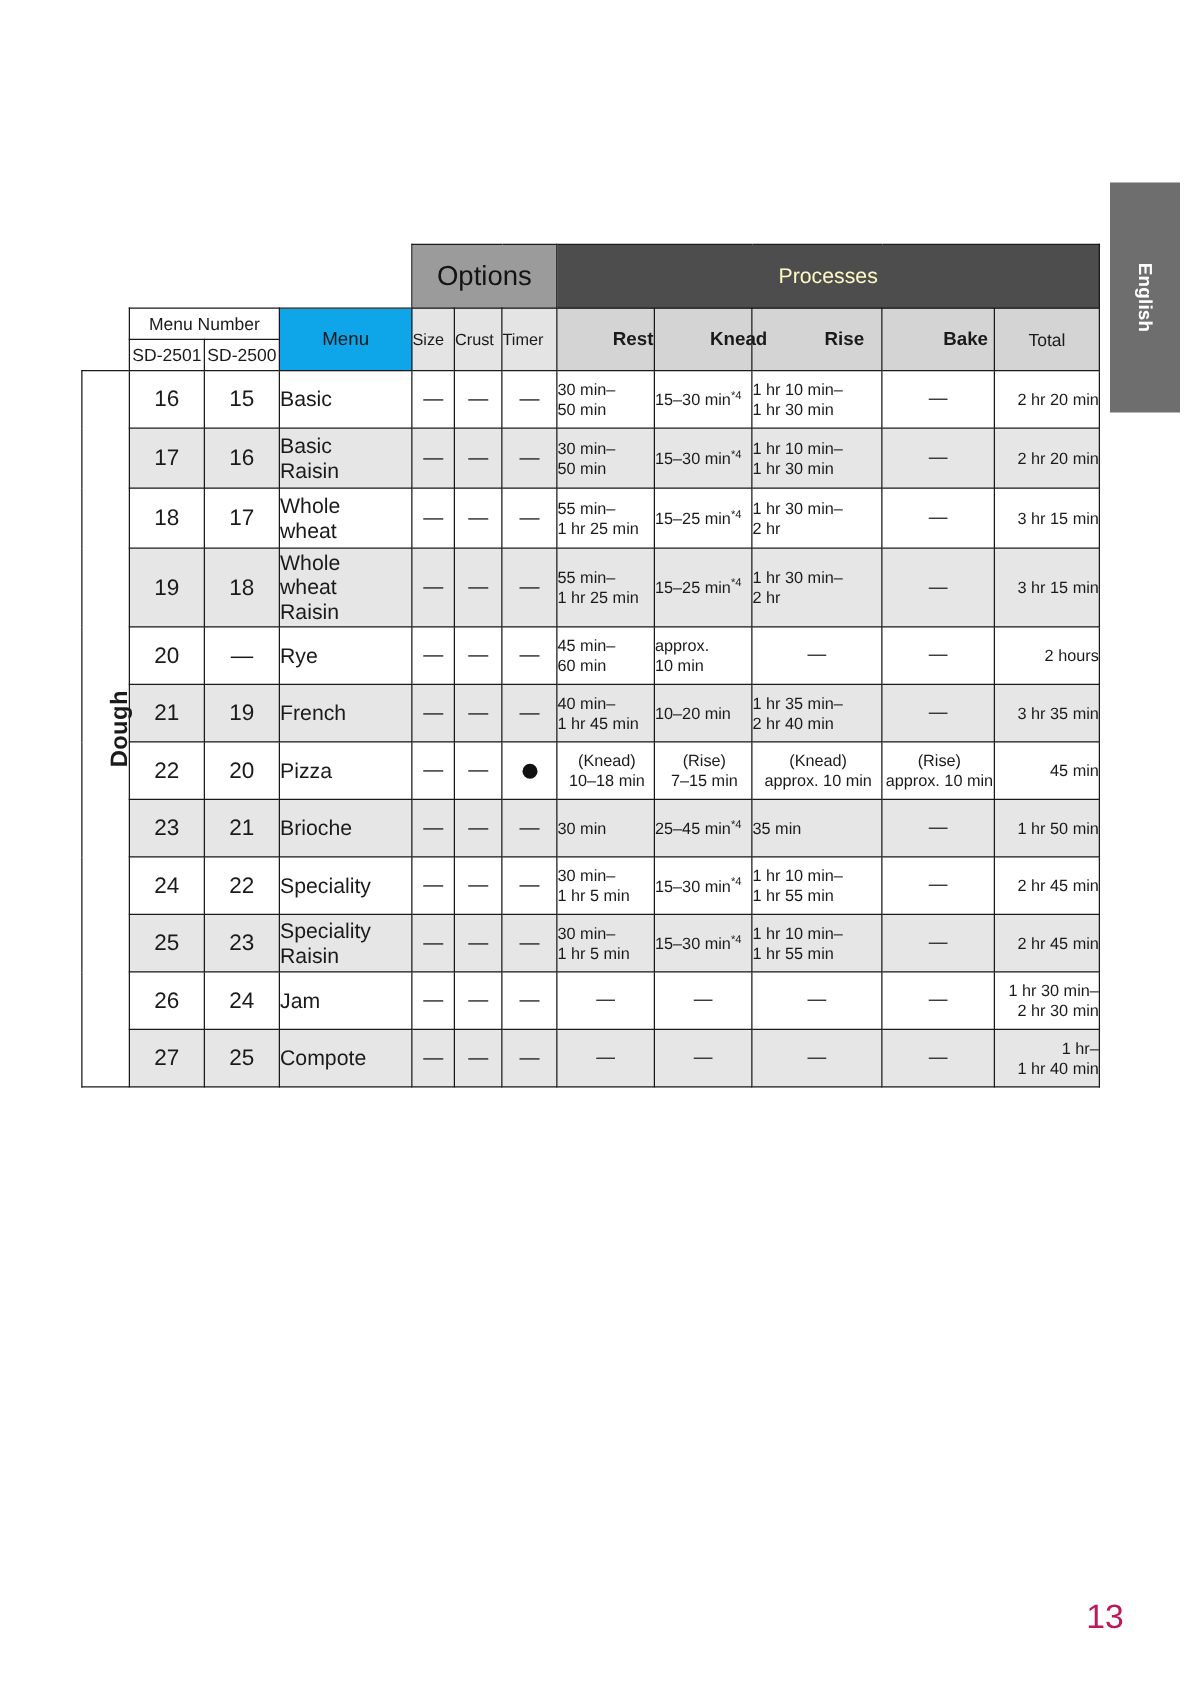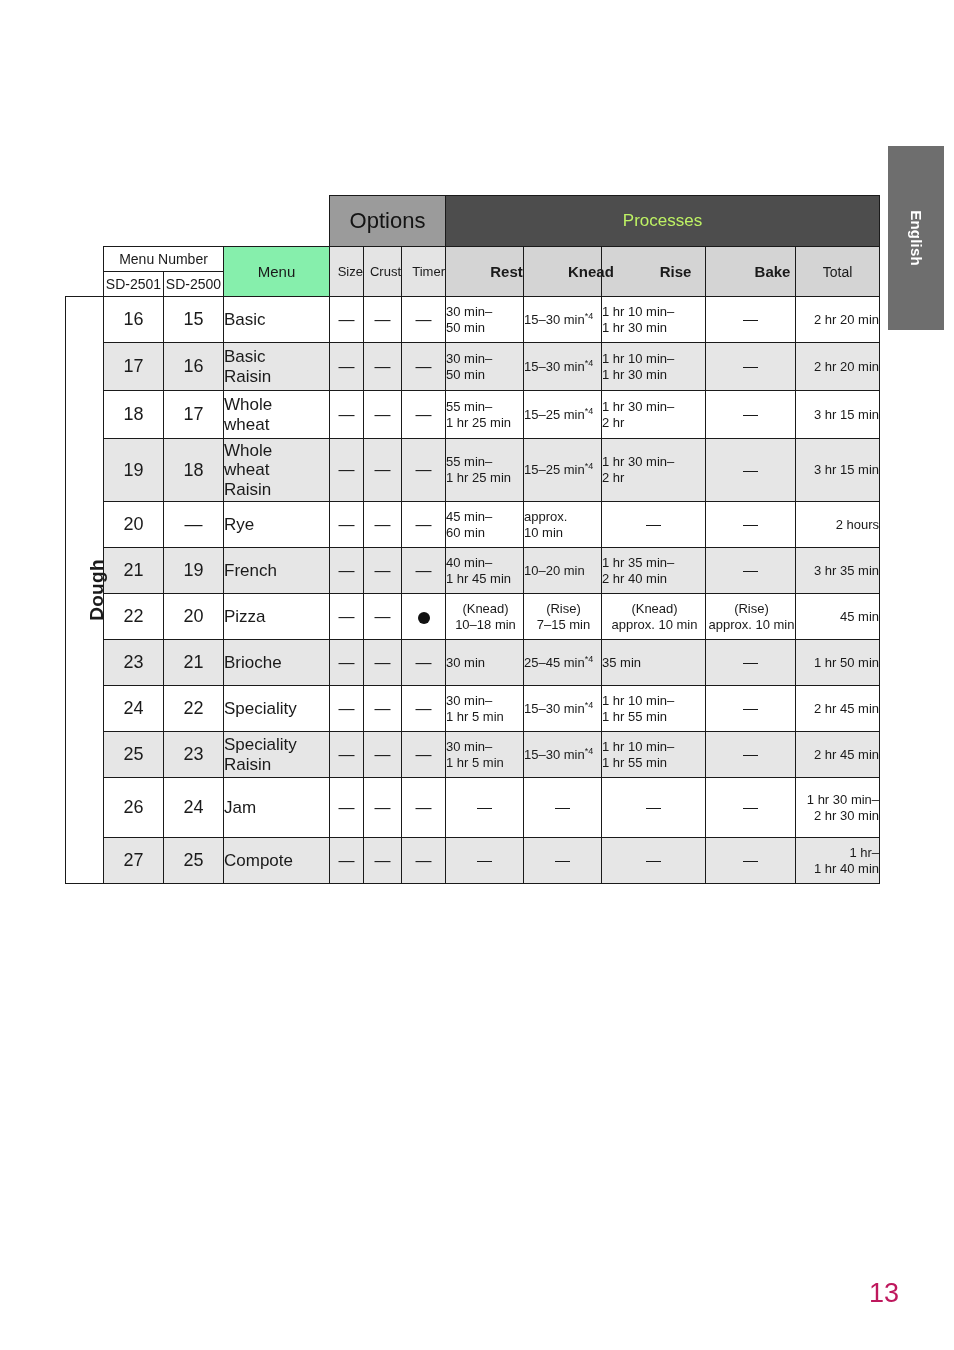--- a/index.html
+++ b/index.html
@@ -74,42 +74,42 @@
   .hdr-options {
     background: #9b9b9b;
     color: #141414;
     font-size: 22px;
     font-weight: bold;
     text-align: center;
     height: 50px;
   }
   .hdr-processes {
     background: #4d4d4d;
-    color: #bef264;
+    color: #fef9c3;
     font-size: 17px;
     font-weight: bold;
     text-align: center;
     height: 50px;
   }
 
   
   .sub-white {
     background: #ffffff;
     text-align: center;
     font-size: 14px;
     height: 24px;
   }
   .sub-menu {
-    background: #86efac;
+    background: #0ea5e9;
     text-align: center;
     font-size: 15px;
   }
   .sub-light {
     background: #e4e4e4;
-    text-align: right;
+    text-align: left;
     font-size: 13px;
     height: 28px;
   }
   .sub-mid {
     background: #d4d4d4;
     text-align: center;
     font-size: 14px;
     height: 28px;
   }
   .sub-mid.bold { font-weight: bold; font-size: 15px; padding-left: 44px; }
@@ -471,21 +471,21 @@
           </td>
           <td class="proc">
             <span class="ln">1 hr 10 min–</span>
             <span class="ln">1 hr 55 min</span>
           </td>
           <td class="proc dash">—</td>
           <td class="total">
             <span class="ln">2 hr 45 min</span>
           </td>
         </tr>
-        <tr class="row-odd" style="height: 60px;">
+        <tr class="row-odd" style="height: 46px;">
           <td class="num">26</td>
           <td class="num">24</td>
           <td class="name">Jam</td>
           <td class="opt"><span class="dash-glyph">—</span></td>
           <td class="opt"><span class="dash-glyph">—</span></td>
           <td class="opt"><span class="dash-glyph">—</span></td>
           <td class="proc dash">
             <span class="ln">—</span>
           </td>
           <td class="proc dash">—</td>

